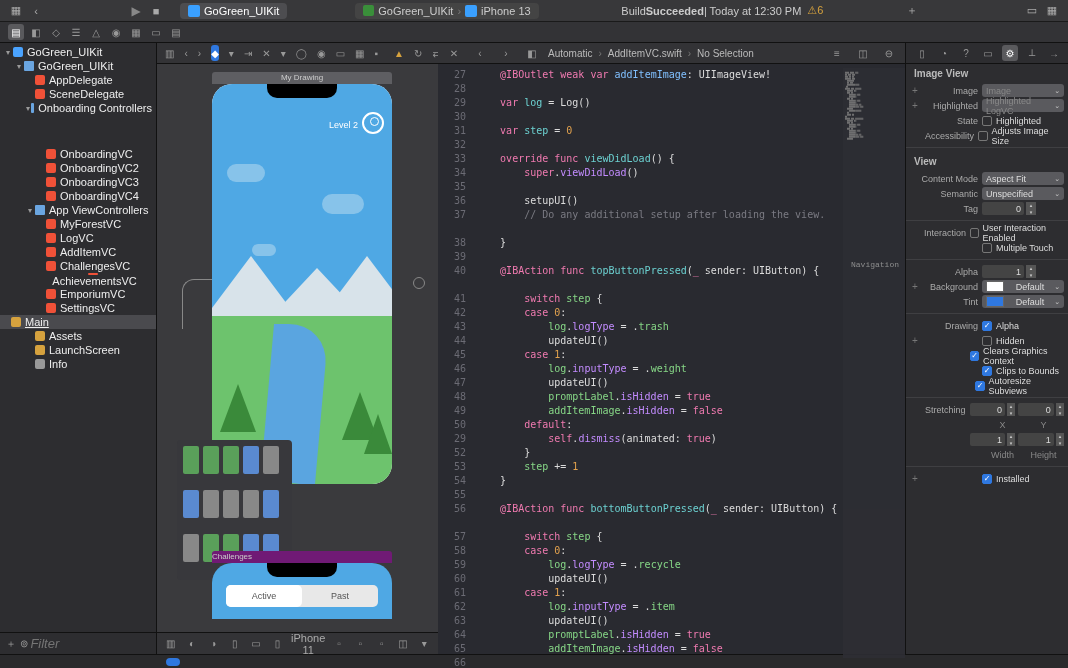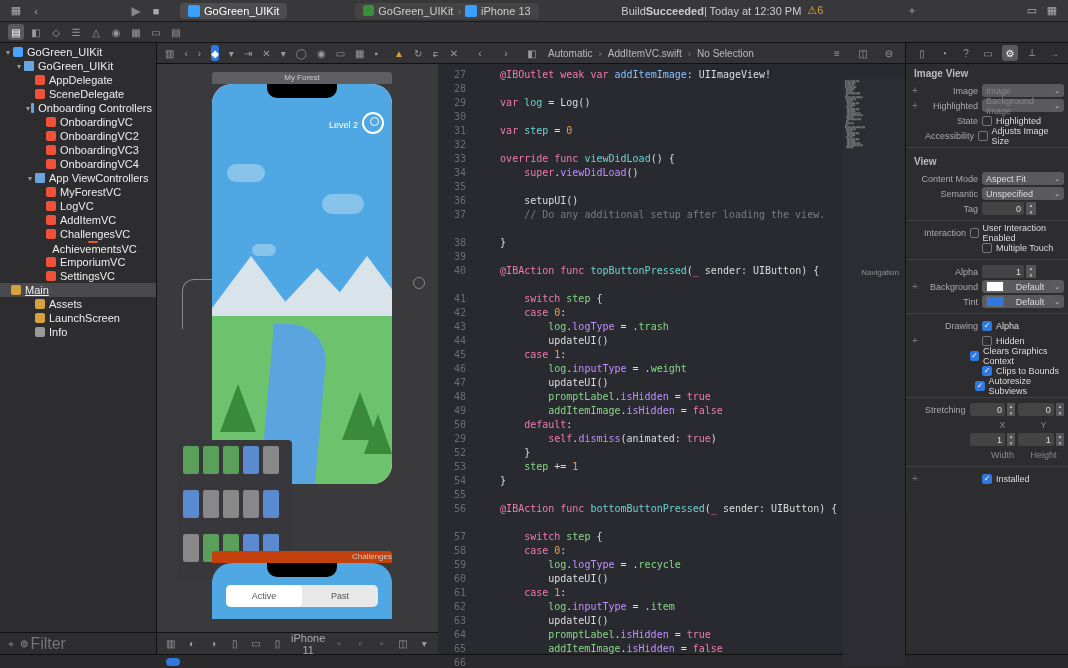--- a/index.html
+++ b/index.html
@@ -26,21 +26,21 @@
 .navtree { flex: 1; overflow: auto; padding-top: 2px; }
 .row { display: flex; align-items: center; height: 14px; padding: 0 4px 0 2px; color: #eee; white-space: nowrap; cursor: pointer; }
 .row.sel { background: #4a4a4e; }
 .disc { width: 8px; display: inline-block; text-align: center; color: #999; font-size: 8px; margin-right: 1px; }
 .icon-swift { width: 10px; height: 10px; background: #f05138; border-radius: 2px; display: inline-block; margin-right: 4px; }
 .icon-folder { width: 10px; height: 10px; background: #6aa5e0; border-radius: 1px; display: inline-block; margin-right: 4px; }
 .icon-blue { width: 10px; height: 10px; background: #4aa3ff; border-radius: 2px; display: inline-block; margin-right: 4px; }
 .icon-yellow { width: 10px; height: 10px; background: #d6a23e; border-radius: 2px; display: inline-block; margin-right: 4px; }
 .icon-grey { width: 10px; height: 10px; background: #999; border-radius: 2px; display: inline-block; margin-right: 4px; }
 .navfilter { height: 22px; display: flex; align-items: center; border-top: 1px solid #111; padding: 0 4px; }
-.navfilter input { flex: 1; background: transparent; border: none; color: #bbb; font-size: 16px; outline: none; }
+.navfilter input { flex: 1; background: transparent; border: none; color: #bbb; font-size: 13px; outline: none; font-style: italic; }
 .pill { border: 1px solid #555; border-radius: 8px; padding: 0 4px; font-size: 9px; color: #aaa; margin-left: 2px; }
 
 
 .center { flex: 1; display: flex; flex-direction: column; min-width: 0; background: #333336; }
 .jumpbar { height: 21px; display: flex; align-items: center; border-bottom: 1px solid #111; font-size: 10px; color: #bbb; padding: 0 6px; gap: 6px; }
 .canvas { flex: 1; position: relative; background: #3a3a3d; overflow: hidden; }
 .titlebar { position: absolute; top: 8px; left: 55px; width: 180px; height: 12px; background: #5e5e62; border-radius: 3px 3px 0 0; text-align: center; font-size: 8px; line-height: 12px; color: #ccc; }
 .phone { position: absolute; top: 20px; left: 55px; width: 180px; height: 400px; background: #fff; border-radius: 20px; overflow: hidden; }
 .phone .sky { position: absolute; top: 0; left: 0; right: 0; height: 232px; background: #4fa8e4; }
 .notch { position: absolute; top: 0; left: 50%; transform: translateX(-50%); width: 70px; height: 14px; background: #000; border-radius: 0 0 10px 10px; }
@@ -49,21 +49,21 @@
 .avatar::after{content:"";position:absolute;top:3px;left:6px;width:7px;height:7px;border:1.5px solid #fff;border-radius:50%;}
 .cloud { position: absolute; background: #87c3ea; border-radius: 14px; }
 .mountain { position: absolute; bottom: 168px; width: 0; height: 0; border-left: 45px solid transparent; border-right: 45px solid transparent; border-bottom: 60px solid #d8e3ea; }
 .ground { position: absolute; bottom: 0; left: 0; right: 0; height: 168px; background: #6dc36d; }
 .river { position: absolute; bottom: 0; left: 55px; width: 55px; height: 160px; background: #5aa5e0; border-radius: 0 40px 0 40px; transform: skewX(-5deg); }
 .tree { position: absolute; width: 0; height: 0; border-left: 18px solid transparent; border-right: 18px solid transparent; border-bottom: 48px solid #3a8a3a; }
 .minimap { position: absolute; top: 376px; left: 20px; width: 115px; height: 140px; background: #38383c; border-radius: 4px; padding: 6px; display: flex; flex-wrap: wrap; gap: 4px; }
 .mini { width: 16px; height: 28px; background: #5aa05a; border-radius: 2px; }
 .mini.b { background: #5a8ad0; }
 .mini.g { background: #888; }
-.titlebar2 { position: absolute; top: 487px; left: 55px; width: 180px; height: 12px; background: #c2410c; border-radius: 3px 3px 0 0; text-align: right; font-size: 8px; line-height: 12px; color: #ccc; }
+.titlebar2 { position: absolute; top: 487px; left: 55px; width: 180px; height: 12px; background: #701a75; border-radius: 3px 3px 0 0; text-align: left; font-size: 8px; line-height: 12px; color: #ccc; }
 .phone2 { position: absolute; top: 499px; left: 55px; width: 180px; height: 56px; background: #4fa8e4; border-radius: 20px 20px 0 0; overflow: hidden; }
 .seg { position: absolute; bottom: 12px; left: 14px; right: 14px; height: 22px; background: #e8e8e8; border-radius: 5px; display: flex; }
 .seg div { flex: 1; text-align: center; line-height: 22px; font-size: 9px; color: #555; }
 .seg .on { background: #fff; border-radius: 5px; }
 .canvasfoot { height: 22px; display: flex; align-items: center; border-top: 1px solid #111; padding: 0 6px; gap: 6px; font-size: 11px; color: #aaa; }
 .arrow { position: absolute; top: 215px; left: 25px; width: 30px; height: 50px; border-top: 1px solid #888; border-left: 1px solid #888; border-radius: 12px 0 0 0; }
 .node { position: absolute; top: 213px; left: 256px; width: 12px; height: 12px; border: 1px solid #888; border-radius: 50%; background: #3a3a3d; }
 .editor { width: 468px; background: #292a30; display: flex; flex-direction: column; border-right: 1px solid #111; }
 .edjump { height: 21px; background: #333336; border-bottom: 1px solid #111; display: flex; align-items: center; font-size: 10px; color: #bbb; padding: 0 6px; gap: 6px; }
 .pathseg{color:#bbb;}
@@ -71,21 +71,21 @@
 .gutter { width: 34px; background: #292a30; text-align: right; padding: 4px 6px 4px 2px; color: #6b6b74; font-family: Menlo, monospace; font-size: 10px; line-height: 14px; }
 .gutter div{height:14px;}
 .code { flex: 1; font-family: Menlo, monospace; font-size: 10px; line-height: 14px; padding: 4px 4px; white-space: pre; color: #dcdcdc; overflow: hidden; }
 .k-pink { color: #f07ab0; }
 .k-purple { color: #c38cff; }
 .k-teal { color: #6cd1d1; }
 .k-green { color: #86d686; }
 .k-blue { color: #81c0ff; }
 .k-orange { color: #e2a24e; }
 .k-grey { color: #7a7a82; }
-.minimap2 { position: absolute; top: 12px; right: 0; width: 62px; height: 100%; background: #2d2e34; opacity: 0.9; font-size: 1.7px; line-height:2px; color: #777; padding:4px 2px; white-space:pre; overflow: hidden; }
+.minimap2 { position: absolute; top: 4px; right: 0; width: 62px; height: 100%; background: #2d2e34; opacity: 0.9; font-size: 1.7px; line-height:2px; color: #777; padding:4px 2px; white-space:pre; overflow: hidden; font-family: Liberation Mono, monospace; }
 .minilabel{position:absolute;font-size:8px;color:#999;right:6px;}
 
 
 .inspector { width: 162px; background: #2d2d30; display: flex; flex-direction: column; }
 .insptabs { height: 21px; display: flex; align-items: center; justify-content: flex-end; gap: 2px; padding: 0 4px; border-bottom: 1px solid #111; }
 .insphead { padding: 4px 8px; font-size: 10px; color: #bbb; font-weight: 600; }
 .insprow { display: flex; align-items: center; height: 15px; padding: 0 4px; font-size: 9px; }
 .insprow .lab { width: 62px; text-align: right; color: #aaa; padding-right: 4px; }
 .popup { flex: 1; height: 13px; background: #5a5a5e; border-radius: 3px; padding: 0 4px; color: #ddd; display: flex; align-items: center; justify-content: space-between; font-size: 9px; }
 .popup .ch { font-size: 7px; color: #ccc; }
@@ -170,21 +170,21 @@
         <div class="row" style="padding-left: 26px;">
           <span class="disc"></span>
           <span class="icon-swift"></span>
           <span>SceneDelegate</span>
         </div>
         <div class="row" style="padding-left: 26px;">
           <span class="disc">▾</span>
           <span class="icon-folder"></span>
           <span>Onboarding Controllers</span>
         </div>
-        <div class="row" style="padding-left: 37px;">
+        <div class="row" style="padding-left: 37px; margin-top: 32px;">
           <span class="disc"></span>
           <span class="icon-swift"></span>
           <span>OnboardingVC</span>
         </div>
         <div class="row" style="padding-left: 37px;">
           <span class="disc"></span>
           <span class="icon-swift"></span>
           <span>OnboardingVC2</span>
         </div>
         <div class="row" style="padding-left: 37px;">
@@ -284,21 +284,21 @@
       <span class="iconbtn">▪</span>
       <span style="width:8px"></span>
       <span class="iconbtn" style="color:#d6a23e">▲</span>
       <span class="iconbtn">↻</span>
       <span class="iconbtn">⇄</span>
       <span style="flex:1"></span>
       <span class="iconbtn">▤</span>
       <span class="iconbtn">▦</span>
     </div>
     <div class="canvas">
-      <div class="titlebar">My Forest</div>
+      <div class="titlebar">My Drawing</div>
       <div class="phone">
         <div class="sky"></div>
         <div class="notch"></div>
         <div class="level">Level 2</div>
         <div class="avatar"></div>
         <div class="cloud" style="top:80px;left:15px;width:38px;height:18px"></div>
         <div class="cloud" style="top:110px;left:110px;width:42px;height:20px"></div>
         <div class="cloud" style="top:160px;left:40px;width:24px;height:12px"></div>
         <div class="mountain" style="left:-6px"></div>
         <div class="mountain" style="left:60px;border-bottom-width:48px"></div>
@@ -511,21 +511,21 @@
         <span class="lab">Image</span>
         <div class="popup">
           <span style="color:#888">Image</span>
           <span class="ch">⌄</span>
         </div>
       </div>
     <div class="insprow">
         <span class="plusmark">+</span>
         <span class="lab">Highlighted</span>
         <div class="popup">
-          <span style="color:#888">Background Image</span>
+          <span style="color:#888">Highlighted LogVC</span>
           <span class="ch">⌄</span>
         </div>
       </div>
     <div class="insprow">
         <span class="plusmark"></span>
         <span class="lab">State</span>
         <span class="check"></span>
         <span>Highlighted</span>
       </div>
     <div class="insprow">

